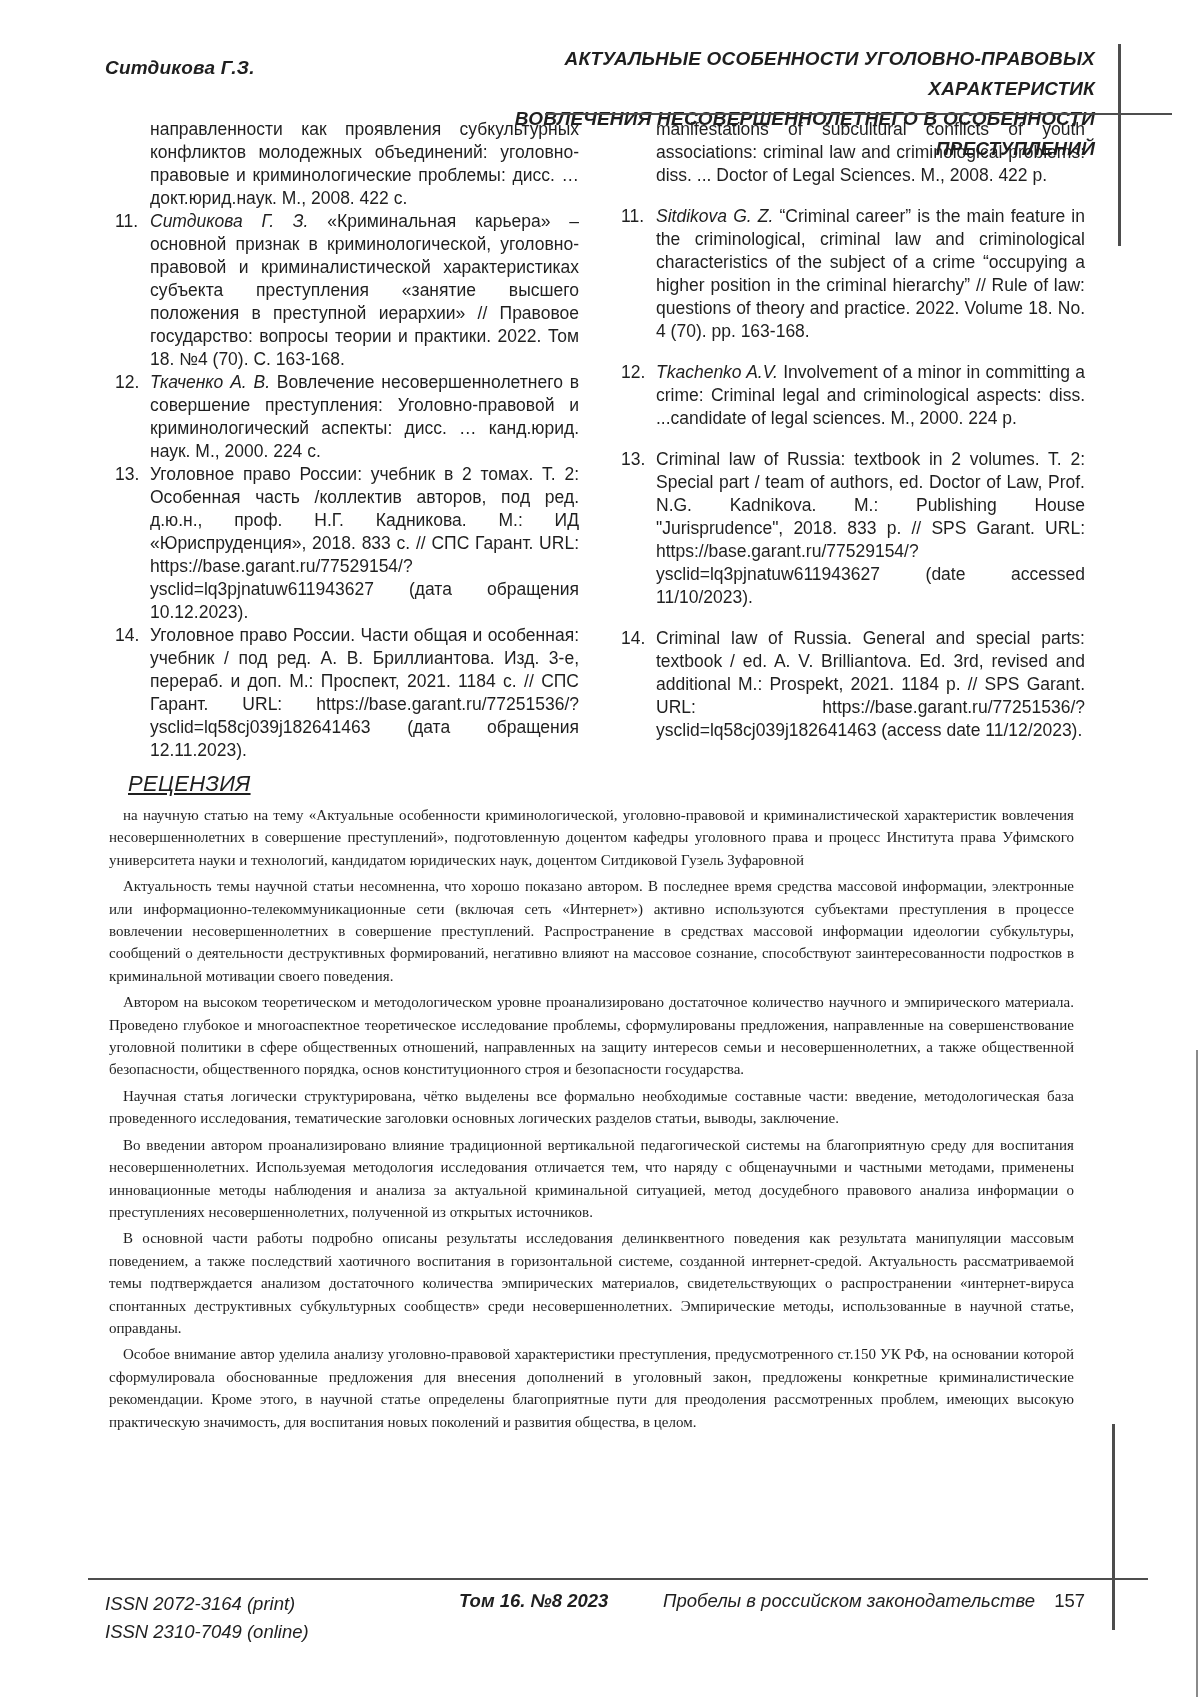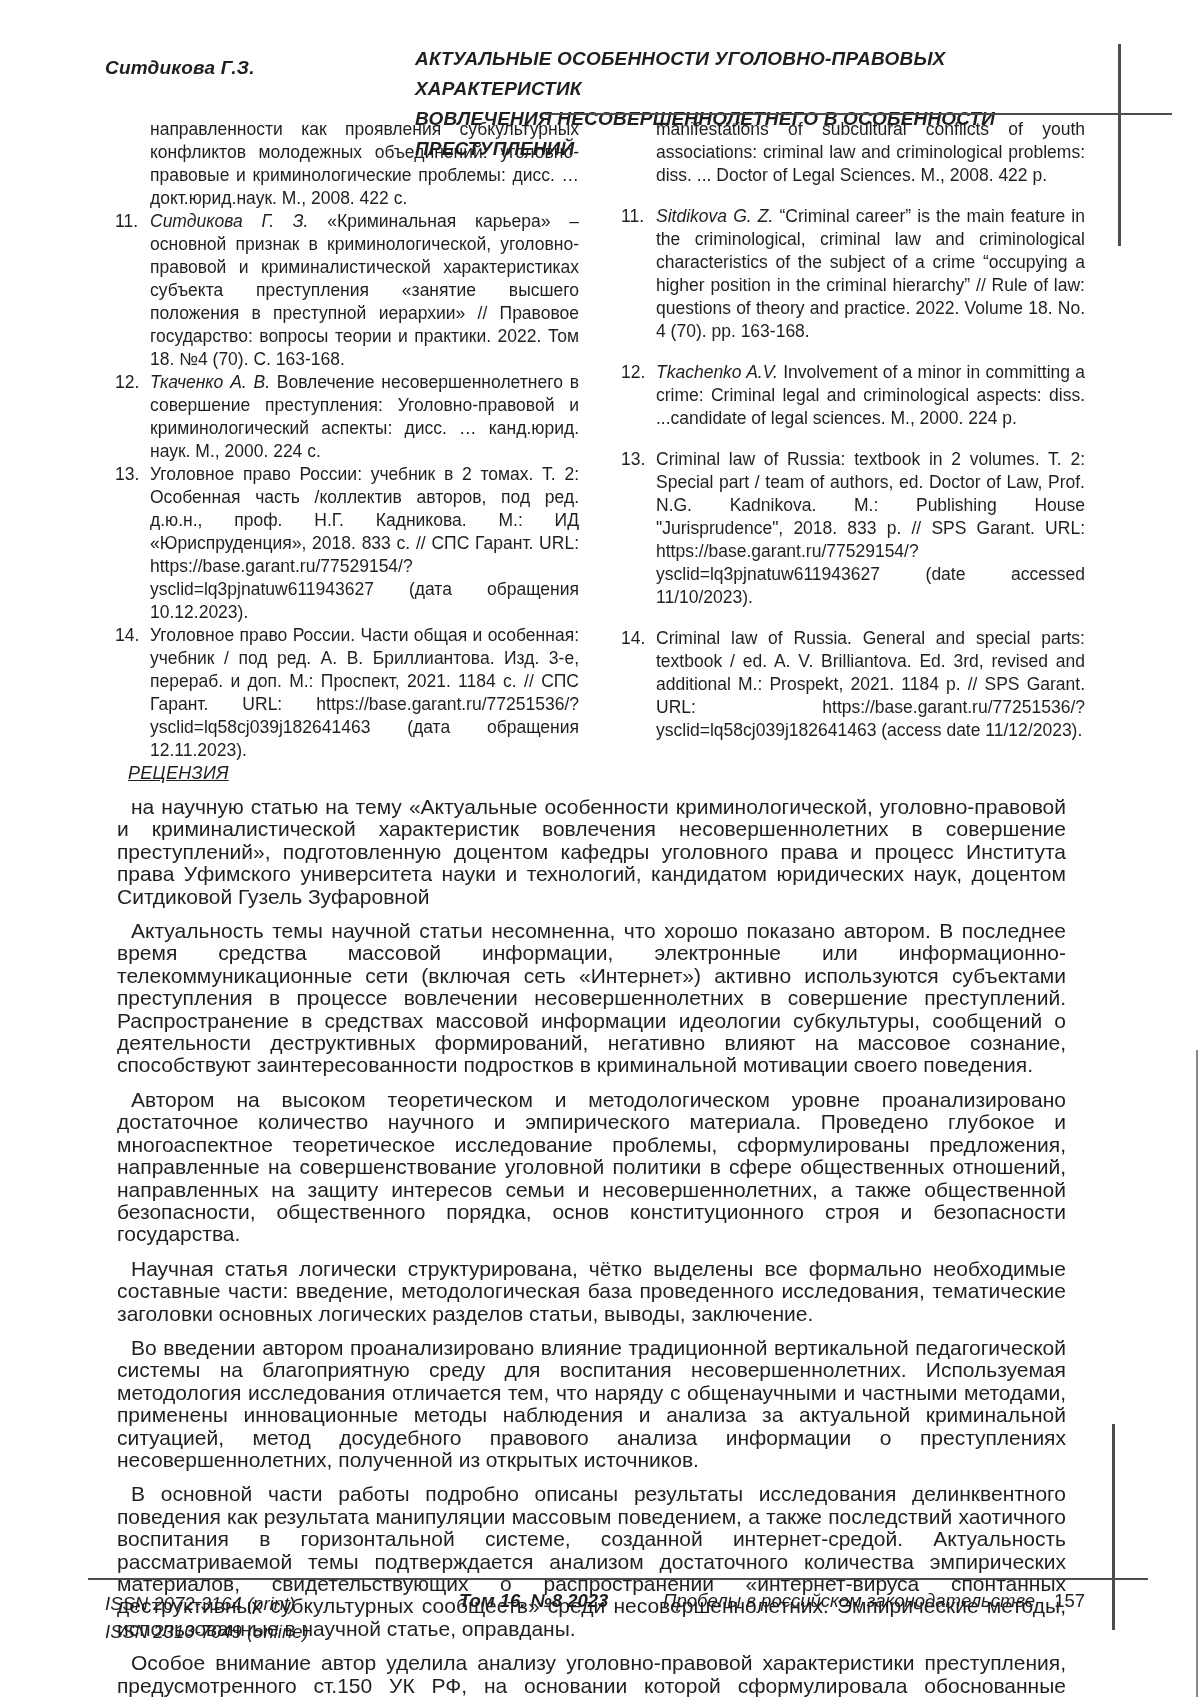--- a/index.html
+++ b/index.html
@@ -14,21 +14,21 @@
   }
   
   .hdr-author{
     position:absolute;top:46px;left:105px;
     font-size:19px;font-weight:bold;font-style:italic;
     letter-spacing:.2px;
     margin-top:11px;
   }
   .hdr-title{
     position:absolute;top:44px;left:415px;width:680px;
-    text-align:left;
+    text-align:right;
     font-size:19px;font-weight:bold;font-style:italic;
     line-height:30px;letter-spacing:.2px;
   }
   
   .rule-top{position:absolute;left:545px;top:113px;width:627px;height:2px;background:#4d4d4d;}
   .vmark-top{position:absolute;left:1118px;top:44px;width:3px;height:202px;background:#4d4d4d;}
   .rule-bottom{position:absolute;left:88px;top:1578px;width:1060px;height:2px;background:#4d4d4d;}
   .vmark-bottom{position:absolute;left:1112px;top:1424px;width:3px;height:206px;background:#4d4d4d;}
   .edge-shadow{position:absolute;left:1196px;top:1050px;width:2px;height:647px;background:#8a8a8a;}
   
@@ -39,26 +39,26 @@
   }
   .ref-col{width:482px;}
   .ref-item{display:flex;text-align:justify;}
   .ref-item.gap{margin-top:18px;}
   .ref-num{flex:0 0 45px;box-sizing:border-box;padding-left:10px;}
   .ref-body{flex:1 1 auto;}
   .ref-author{font-style:italic;}
   
   .review{position:absolute;top:763px;left:105px;width:973px;}
   .review-heading{
-    font-size:18px;font-style:italic;text-decoration:underline;
-    margin:0 0 7px 23px;letter-spacing:.3px;
+    font-size:22px;font-style:italic;text-decoration:underline;
+    margin:8px 0 7px 23px;letter-spacing:.3px;
   }
   .review p{
-    margin:12px;font-size:21px;line-height:22.4px;
-    text-align:justify;text-indent:14px;
+    margin:4px;font-size:15px;line-height:22.4px;
+    text-align:justify;text-indent:14px;font-family:Liberation Serif, serif;
   }
   
   .footer{
     position:absolute;top:1590px;left:105px;width:980px;height:60px;
     font-size:18.5px;font-style:italic;
   }
   .f-issn{position:absolute;left:0;top:0;line-height:28px;font-style:italic;}
   .f-vol{position:absolute;left:354px;top:0;font-weight:bold;}
   .f-journal{position:absolute;right:50px;top:0;}
   .f-page{position:absolute;right:0;top:0;font-style:normal;}

